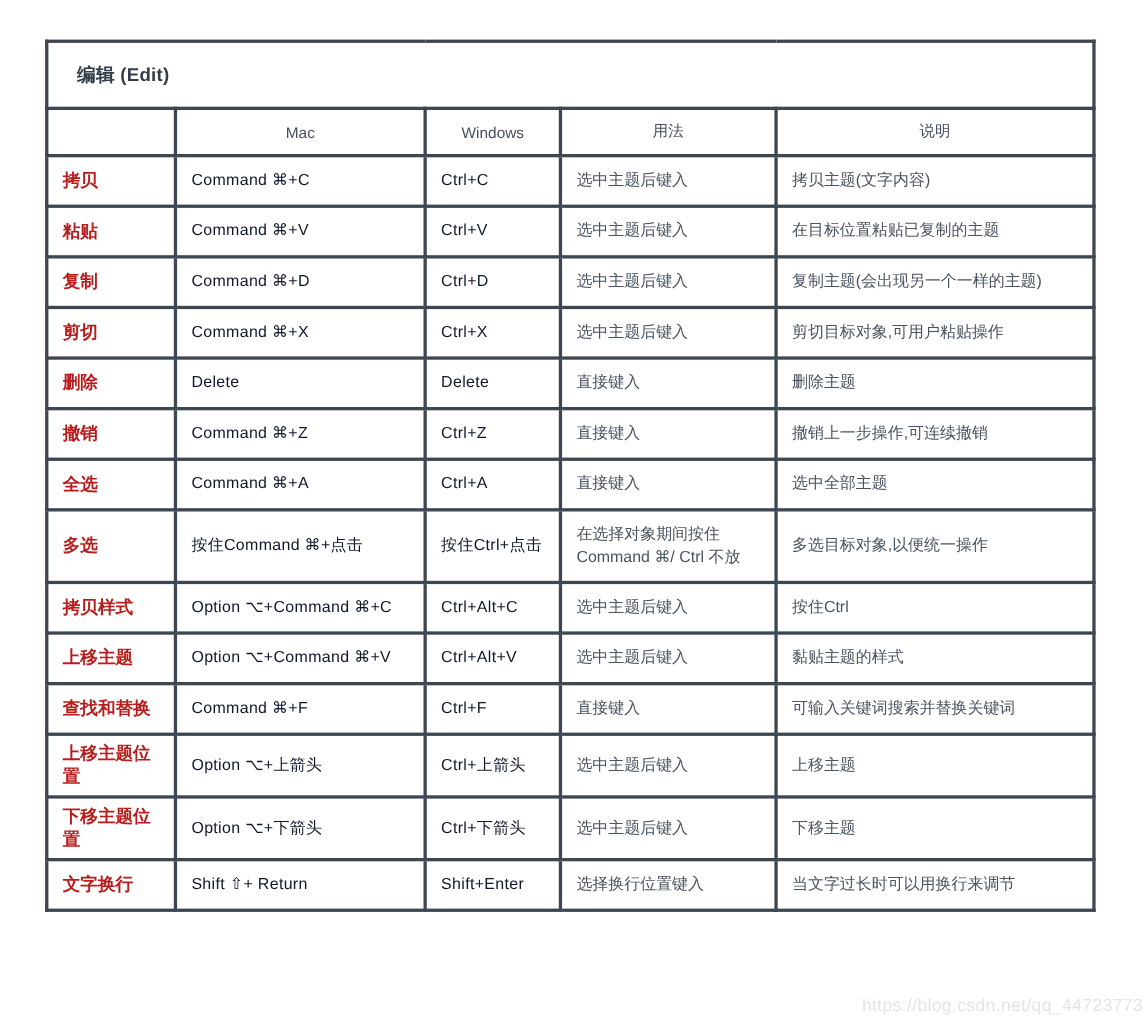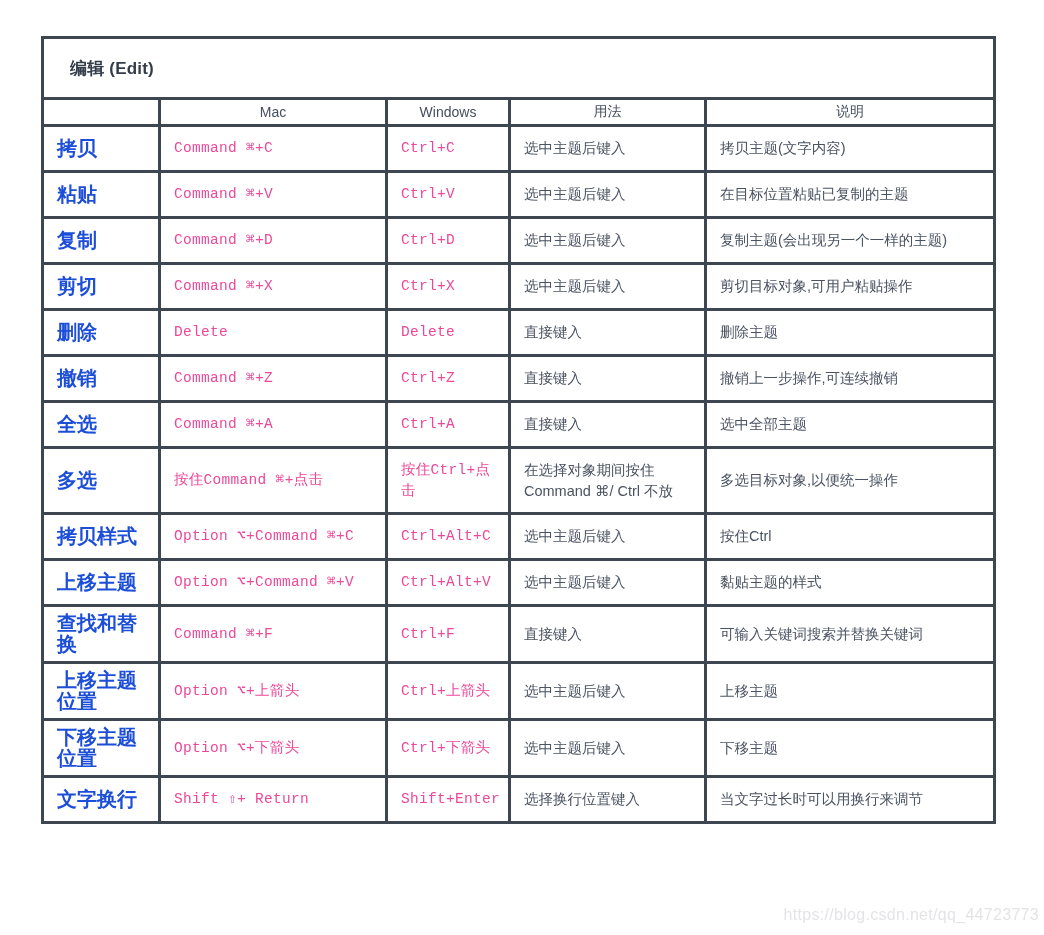--- a/index.html
+++ b/index.html
@@ -36,44 +36,43 @@
   .title-cell {
     height: 61px;
     text-align: left;
     padding: 0 24px 0 26px;
     font-size: 17px;
     font-weight: bold;
     color: #333c49;
     letter-spacing: 0.2px;
   }
   .col-header {
-    height: 27px;
+    height: 43px;
     font-size: 14px;
     font-weight: normal;
     text-align: center;
     color: #454f5d;
     padding: 0 6px;
   }
   .shortcut-table td {
     height: 46px;
     padding: 6px 8px 6px 13px;
     font-size: 14.5px;
     color: #4a5361;
     line-height: 21px;
     text-align: left;
   }
   td.label-cell {
     font-weight: bold;
-    color: #1d4ed8;
-    font-size: 20px;
+    color: #b91c1c;
+    font-size: 16px;
   }
   td.shortcut-cell {
     letter-spacing: 0.3px;
-    color: #ec4899;
-    font-family: Liberation Mono, monospace;
+    color: #0f172a;
   }
   .watermark {
     position: absolute;
     right: 5px;
     bottom: 11px;
     font-size: 16px;
     color: #e4e4e7;
     letter-spacing: 0.3px;
   }
 </style>

